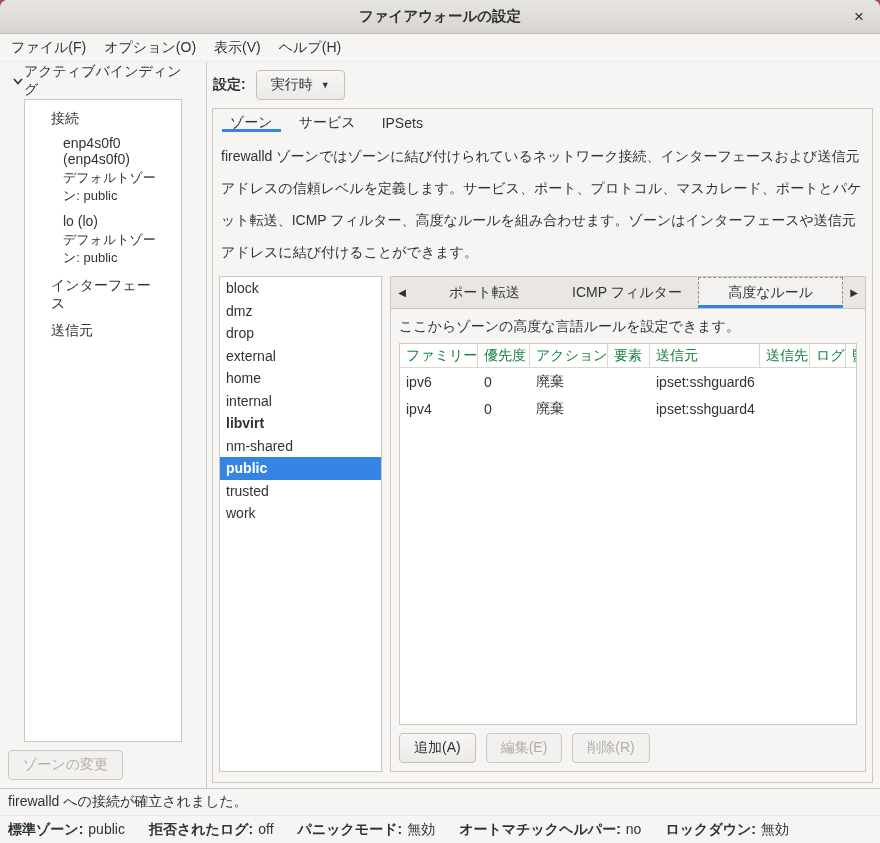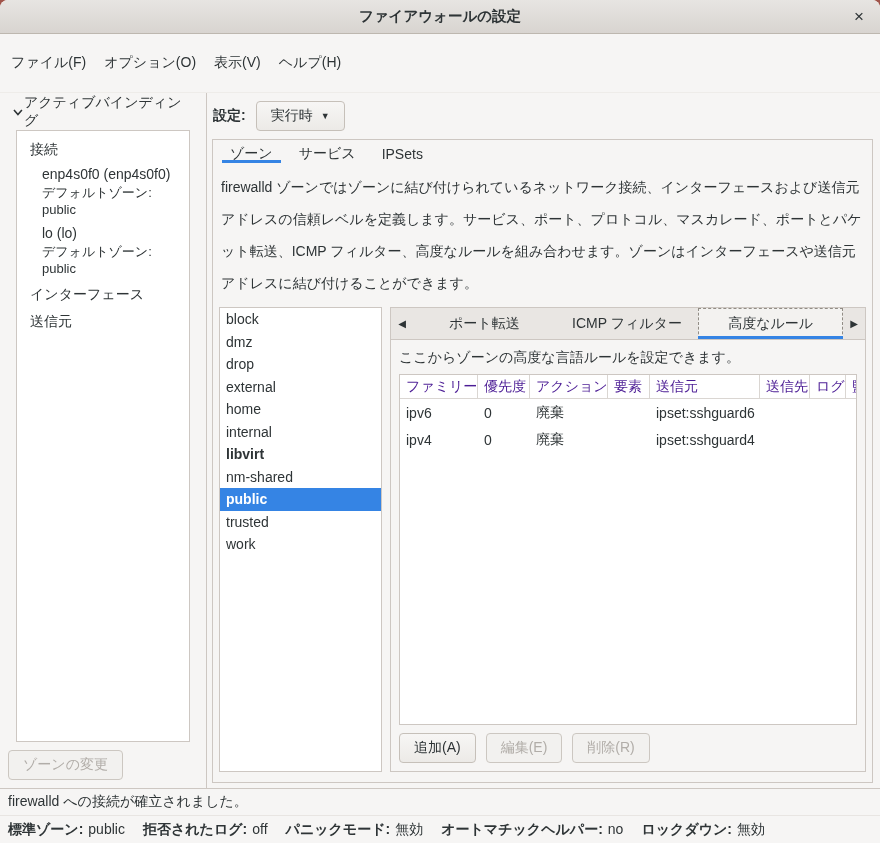--- a/index.html
+++ b/index.html
@@ -32,36 +32,36 @@
     display:flex; align-items:center;
     padding:0 8px; font-size:17px; font-weight:normal; cursor:pointer;
   }
   
   .menubar {
     flex:0 0 28px;
     display:flex; align-items:center;
     padding:0 2px; background:#f6f5f4;
     border-bottom:1px solid #eeece9;
   }
-  .menu-item { padding:20px 9px; cursor:pointer; }
+  .menu-item { padding:4px 9px; cursor:pointer; }
   
   .main { flex:1; display:flex; min-height:0; }
   .sidebar {
     flex:0 0 207px; width:207px;
     border-right:1px solid #cdc7c2;
     display:flex; flex-direction:column; min-height:0;
   }
   .expander {
     flex:0 0 37px; display:flex; align-items:center; 
     padding:0 12px; cursor:pointer;
   }
   .bindings-box {
-    flex:1; margin:0 16px;
+    flex:1; margin:0 24px;
     background:#fff; border:1px solid #cdc7c2;
-    overflow:hidden; padding:5px 3px;
+    overflow:hidden; padding:5px 16px;
   }
   .sb-root { padding:5px 10px 4px 10px; cursor:pointer; }
   .sb-conn { padding:3px 8px 5px 22px; cursor:pointer; }
   .sb-conn-detail { font-size:13px; margin-top:2px; }
   .change-zone { margin:8px; align-self:flex-start; }
   .btn {
     height:30px; display:inline-flex; align-items:center; justify-content:center;
     padding:0 14px;
     border:1px solid #c6c0b9; border-radius:4px;
     background:linear-gradient(#f7f6f5,#eceae7);
@@ -120,35 +120,35 @@
   }
   .subtab.active::after {
     content:""; position:absolute; left:-1px; right:-1px; bottom:0;
     height:3px; background:#3584e4;
   }
   .hint { padding:9px 8px 7px 8px; }
   .ruletable {
     flex:1; min-height:0; margin:0 8px;
     background:#fff; border:1px solid #cdc7c2; overflow:hidden;
   }
-  .rt-header { display:flex; height:24px; border-bottom:1px solid #dad6d2; color:#4c1d95; }
+  .rt-header { display:flex; height:24px; border-bottom:1px solid #dad6d2; color:#15803d; }
   .rt-hcell {
     display:flex; align-items:center; padding:0 6px;
     border-right:1px solid #dad6d2;
     white-space:nowrap; overflow:hidden; flex:0 0 auto; cursor:pointer;
   }
   .rt-row { display:flex; height:27px; cursor:pointer; }
   .rt-cell { display:flex; align-items:center; padding:0 6px; white-space:nowrap; flex:0 0 auto; overflow:hidden; }
   .c0{width:78px}.c1{width:52px}.c2{width:78px}.c3{width:42px}
   .c4{width:110px}.c5{width:50px}.c6{width:36px}.c7{width:44px}
   .btnrow { flex:0 0 46px; display:flex; align-items:center; gap:10px; padding:0 8px; }
   
   .statusbar { flex:0 0 55px; border-top:1px solid #cdc7c2; display:flex; flex-direction:column; background:#f6f5f4; }
   .status-msg { flex:0 0 27px; display:flex; align-items:center; padding:0 8px; border-bottom:1px solid #e8e5e2; }
-  .status-items { flex:1; display:flex; align-items:center; padding:0 8px; gap:18px; }
+  .status-items { flex:1; display:flex; align-items:center; padding:0 8px; gap:24px; }
   .si { display:flex; gap:5px; white-space:nowrap; }
   .si-label { font-weight:bold; }
   .chev { width:12px; height:12px; }
 </style>
 </head>
 <body>
 
 <div class="window">
 
   <div class="titlebar">

